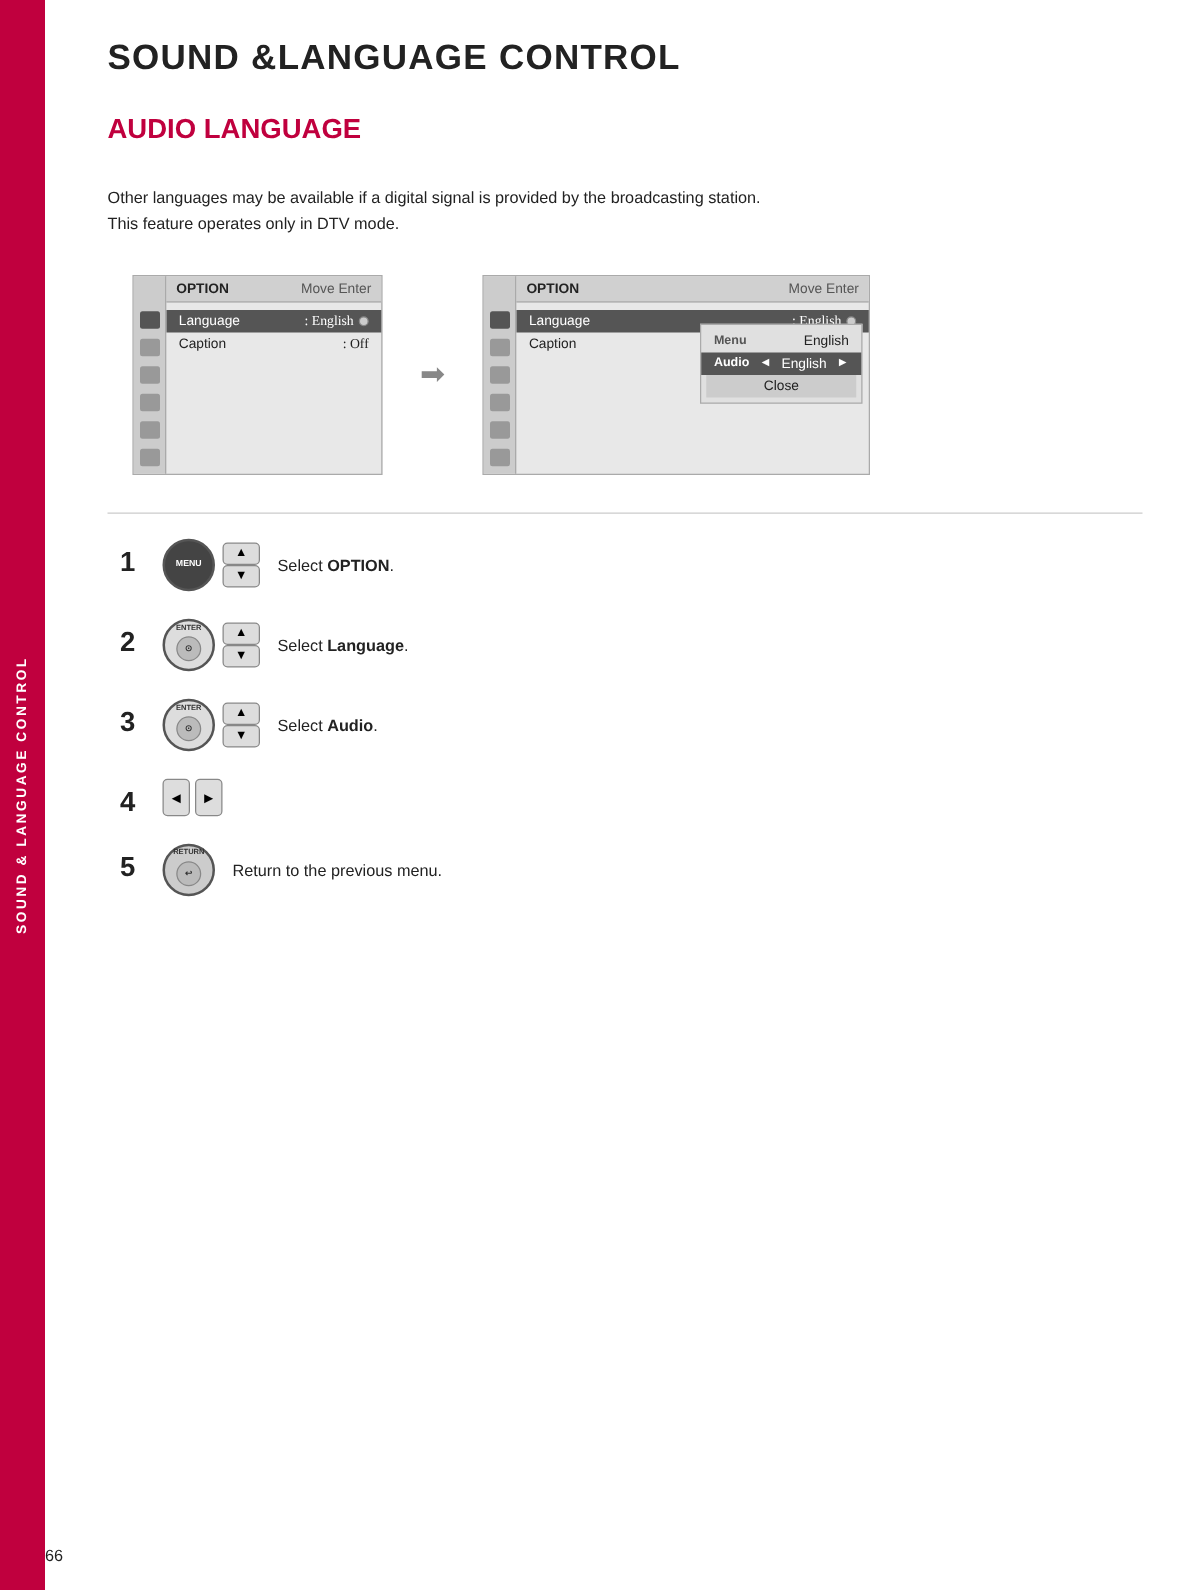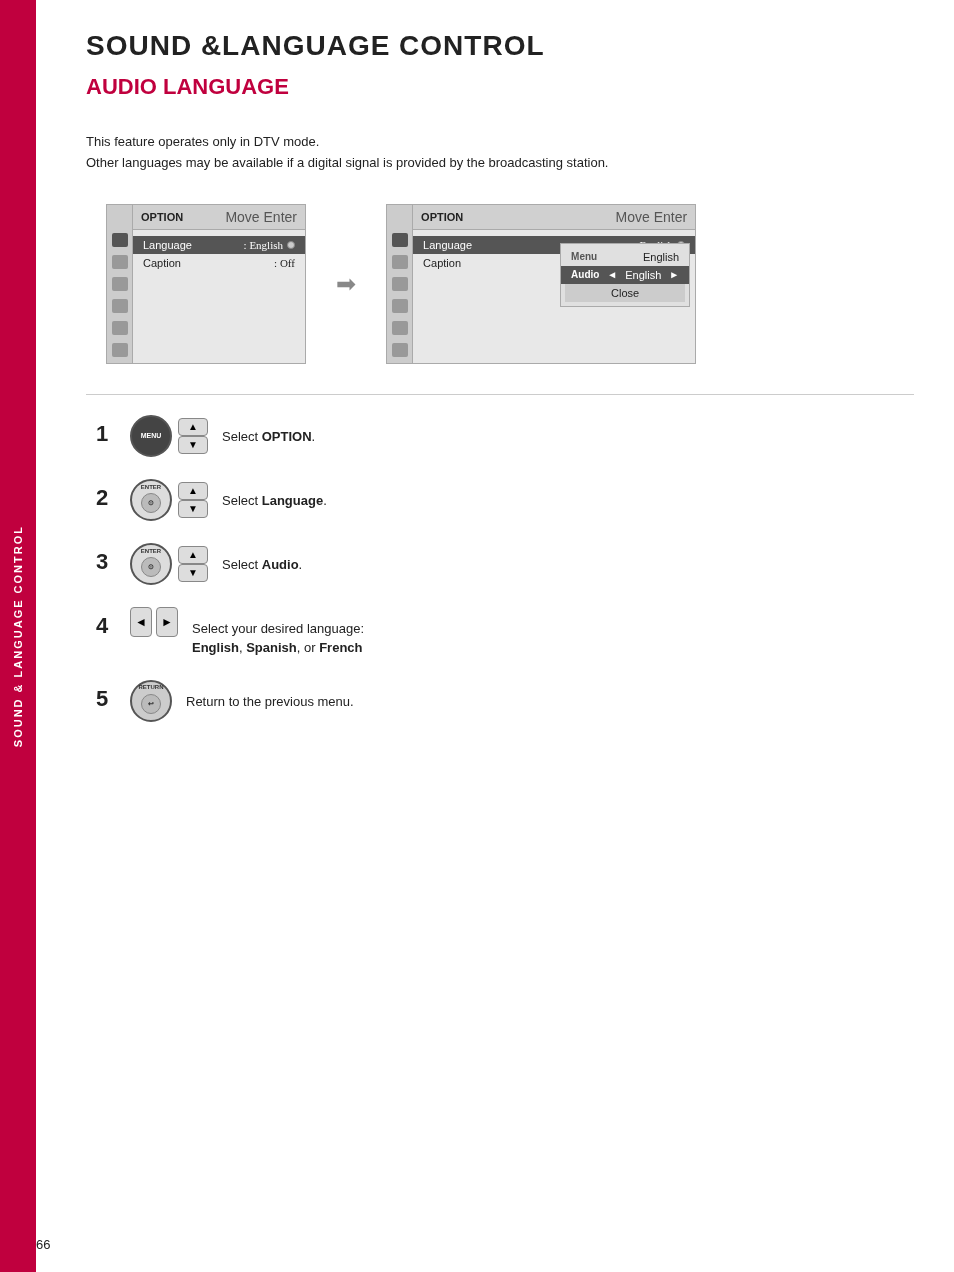--- a/index.html
+++ b/index.html
@@ -40,21 +40,21 @@
       margin-left: 36px;
       padding: 30px 40px 30px 50px;
     }
 
     
     .page-title {
       font-size: 28px;
       font-weight: bold;
       color: #222;
       letter-spacing: 1px;
-      margin-bottom: 12px;
+      margin-bottom: 28px;
       text-transform: uppercase;
     }
 
     
     .section-title {
       font-size: 22px;
       font-weight: bold;
       color: #c0003e;
       text-transform: uppercase;
       margin-bottom: 32px;
@@ -101,21 +101,21 @@
       border-bottom: 1px solid #aaa;
     }
 
     .menu-title {
       font-size: 11px;
       font-weight: bold;
       color: #222;
     }
 
     .menu-nav-hint {
-      font-size: 14px;
+      font-size: 11px;
       color: #555;
     }
 
     .menu-body {
       padding: 6px 0;
     }
 
     .menu-row {
       display: flex;
       align-items: center;
@@ -386,22 +386,22 @@
   <span class="sidebar-text">SOUND &amp; LANGUAGE CONTROL</span>
 </div>
 
 <div class="main">
 
   <h1 class="page-title">SOUND &amp;LANGUAGE CONTROL</h1>
 
   <h2 class="section-title">AUDIO LANGUAGE</h2>
 
   <div class="description">
+    <div>Other languages may be available if a digital signal is provided by the broadcasting station.</div>
     <div>This feature operates only in DTV mode.</div>
-    <div>Other languages may be available if a digital signal is provided by the broadcasting station.</div>
   </div>
 
   <div class="diagrams-row">
 
     <div class="menu-mockup">
       <div class="menu-sidebar-icons">
         <div class="menu-side-icon active"></div>
         <div class="menu-side-icon"></div>
         <div class="menu-side-icon"></div>
         <div class="menu-side-icon"></div>
@@ -524,21 +524,20 @@
     </div>
 
     <div class="step-row">
       <span class="step-number">4</span>
       <div class="step-icons">
         <div class="lr-arrows">
           <div class="lr-arrow-btn">◄</div>
           <div class="lr-arrow-btn">►</div>
         </div>
       </div>
-      <div class="step-text">Select  your  desired  language:<br><strong>English</strong>, <strong>Spanish</strong>, or <strong>French</strong></div>
     </div>
 
     <div class="step-row">
       <span class="step-number">5</span>
       <div class="step-icons">
         <div class="btn-icon return-btn" style="position:relative;">
           <span style="font-size:6px; font-weight:bold; position:absolute; top:2px;">RETURN</span>
           <div class="btn-icon-inner" style="margin-top:7px;">↩</div>
         </div>
       </div>

